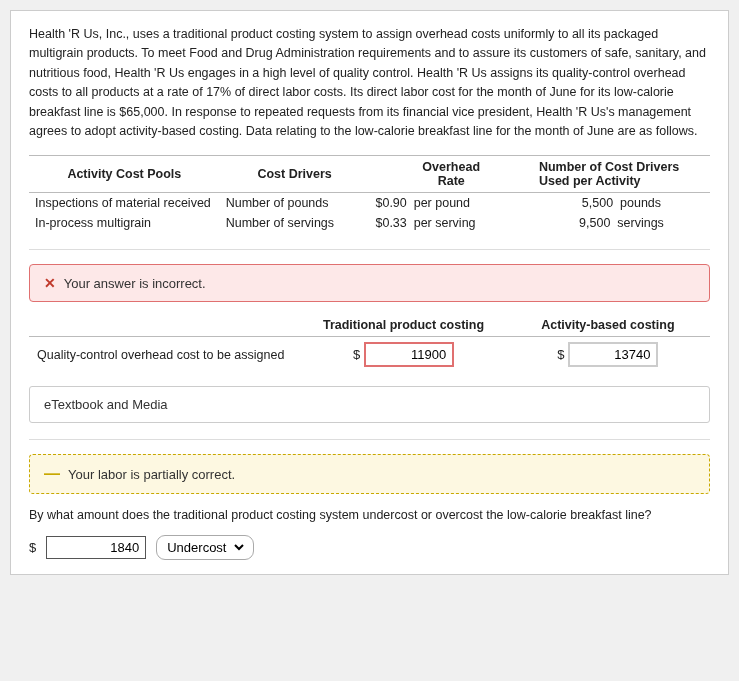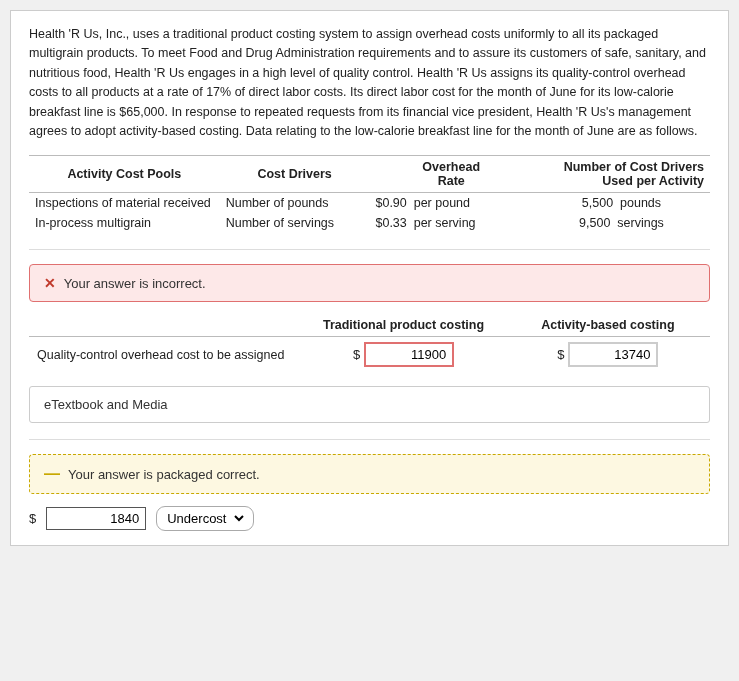--- a/index.html
+++ b/index.html
@@ -35,21 +35,21 @@
       font-weight: bold;
       border-bottom: 1px solid #bbb;
     }
     .data-table td {
       padding: 3px 6px;
       vertical-align: top;
     }
     .data-table .col-pool { width: 28%; }
     .data-table .col-driver { width: 22%; }
     .data-table .col-rate { width: 24%; }
-    .data-table .col-num { width: 26%; text-align: right; }
+    .data-table .col-num { width: 26%; text-align: left; }
     .data-table thead tr th { border-top: 1px solid #bbb; }
 
     
     .alert-error {
       background: #fde8e8;
       border: 1.5px solid #e07070;
       border-radius: 4px;
       padding: 10px 14px;
       margin-bottom: 12px;
       display: flex;
@@ -263,23 +263,24 @@
   </table>
 
   <div class="etextbook-box">
     <span>eTextbook and Media</span>
   </div>
 
   <hr class="section-divider">
 
   <div class="alert-partial">
     <span class="dash-icon">—</span>
-    <span>Your answer is packaged correct.</span>
-  </div>
-
+    <span>Your labor is partially correct.</span>
+  </div>
+
+  <p class="bottom-question">By what amount does the traditional product costing system undercost or overcost the low-calorie breakfast line?</p>
 
   <div class="bottom-answer-row">
     <span class="dollar-sign">$</span>
     <input class="bottom-input" type="text" value="1840" style="">
     <div class="dropdown-wrap">
       <select id="undercost-select">
       <option value="Undercost">Undercost</option><option value="Overcost">Overcost</option></select>
     </div>
   </div>
 

